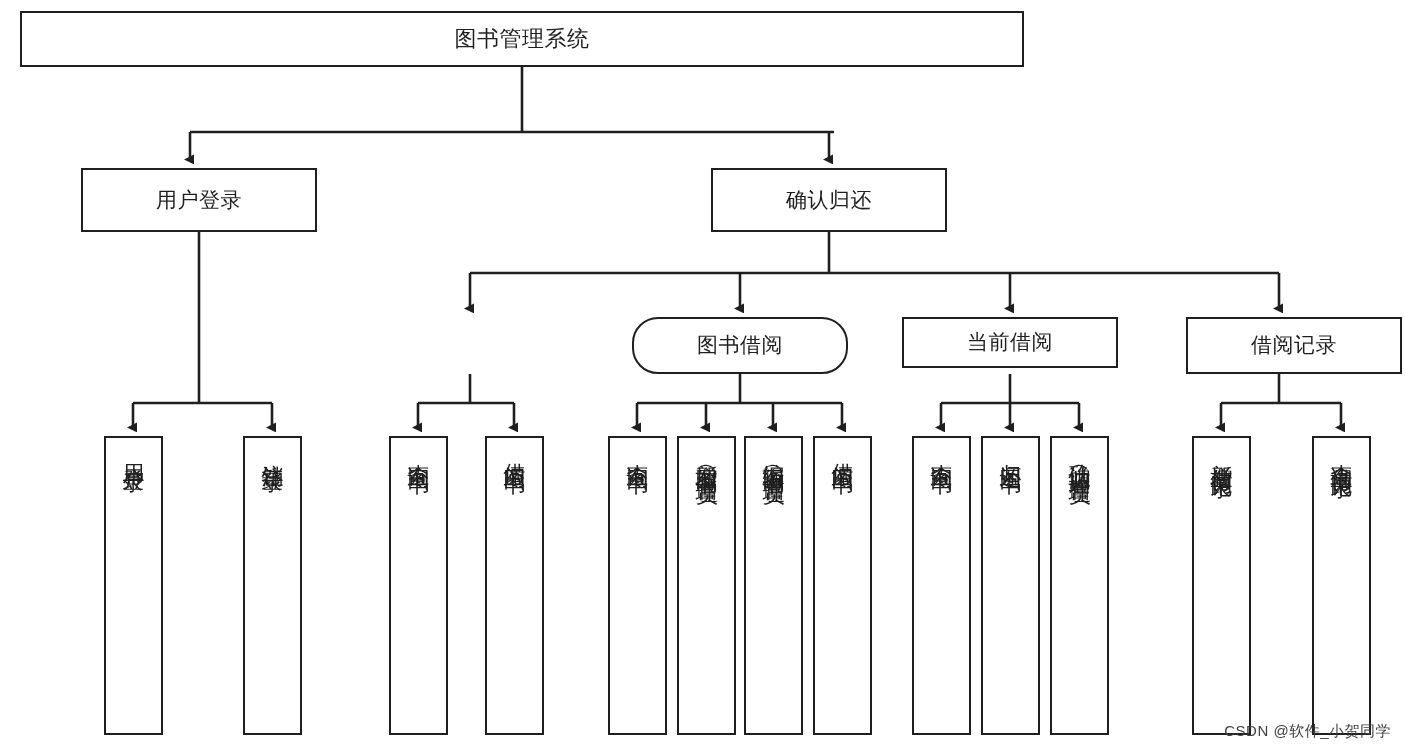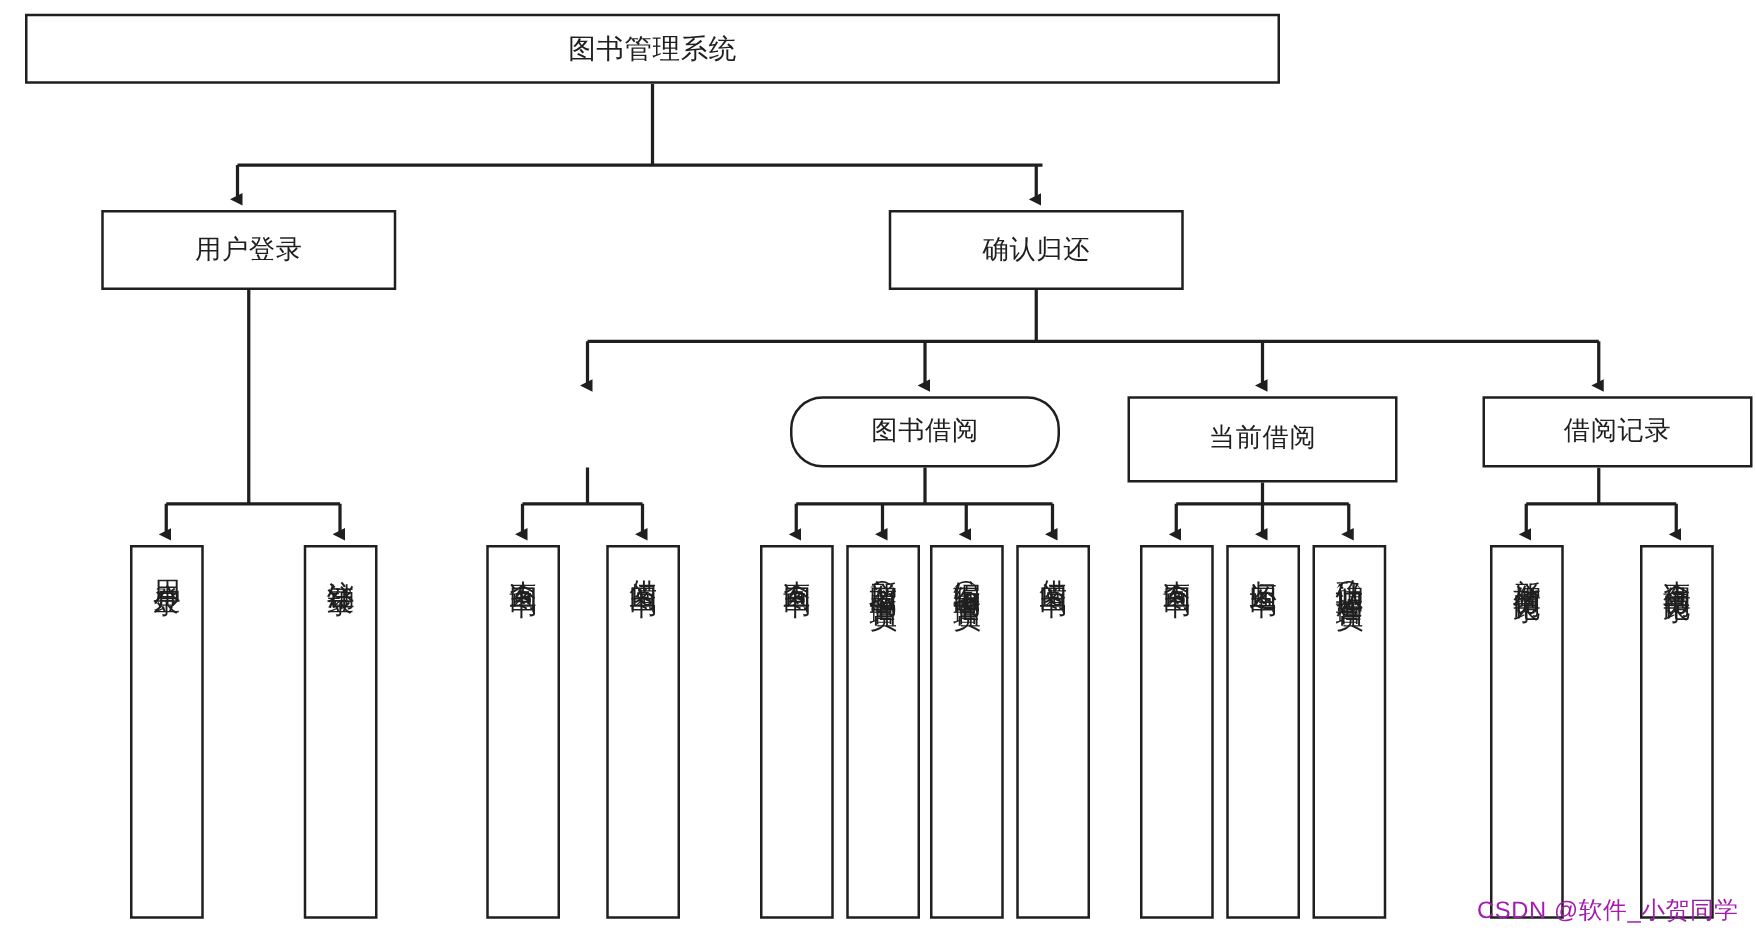--- a/index.html
+++ b/index.html
@@ -50,22 +50,22 @@
     letter-spacing: 3px;
     line-height: 1;
     white-space: nowrap;
     margin: 0 auto;
   }
   .node.root .label { font-size: 22px; }
   .watermark {
     position: absolute;
     right: 14px;
     bottom: 6px;
-    font-size: 19px;
-    color: #a21caf;
+    font-size: 15px;
+    color: #404040;
     white-space: nowrap;
     letter-spacing: 0.5px;
   }
 </style>
 </head>
 <body>
 
 <div id="canvas">
 
   <svg class="edges" viewBox="0 0 1405 747" xmlns="http://www.w3.org/2000/svg">
@@ -126,21 +126,21 @@
   <div class="node" style="left:81px; top:168px; width:236px; height:64px;">
     <span class="label">用户登录</span>
   </div>
   <div class="node" style="left:711px; top:168px; width:236px; height:64px;">
     <span class="label">确认归还</span>
   </div>
 
   <div class="node" style="left:632px; top:317px; width:216px; height:57px;border-radius:26px;">
     <span class="label">图书借阅</span>
   </div>
-  <div class="node" style="left:902px; top:317px; width:216px; height:69px;">
+  <div class="node" style="left:902px; top:317px; width:216px; height:51px;">
     <span class="label">当前借阅</span>
   </div>
   <div class="node" style="left:1186px; top:317px; width:216px; height:57px;">
     <span class="label">借阅记录</span>
   </div>
 
   <div class="node vertical" style="left:104px; top:436px; width:59px; height:299px;">
     <span class="label">用户登录</span>
   </div>
   <div class="node vertical" style="left:243px; top:436px; width:59px; height:299px;">

